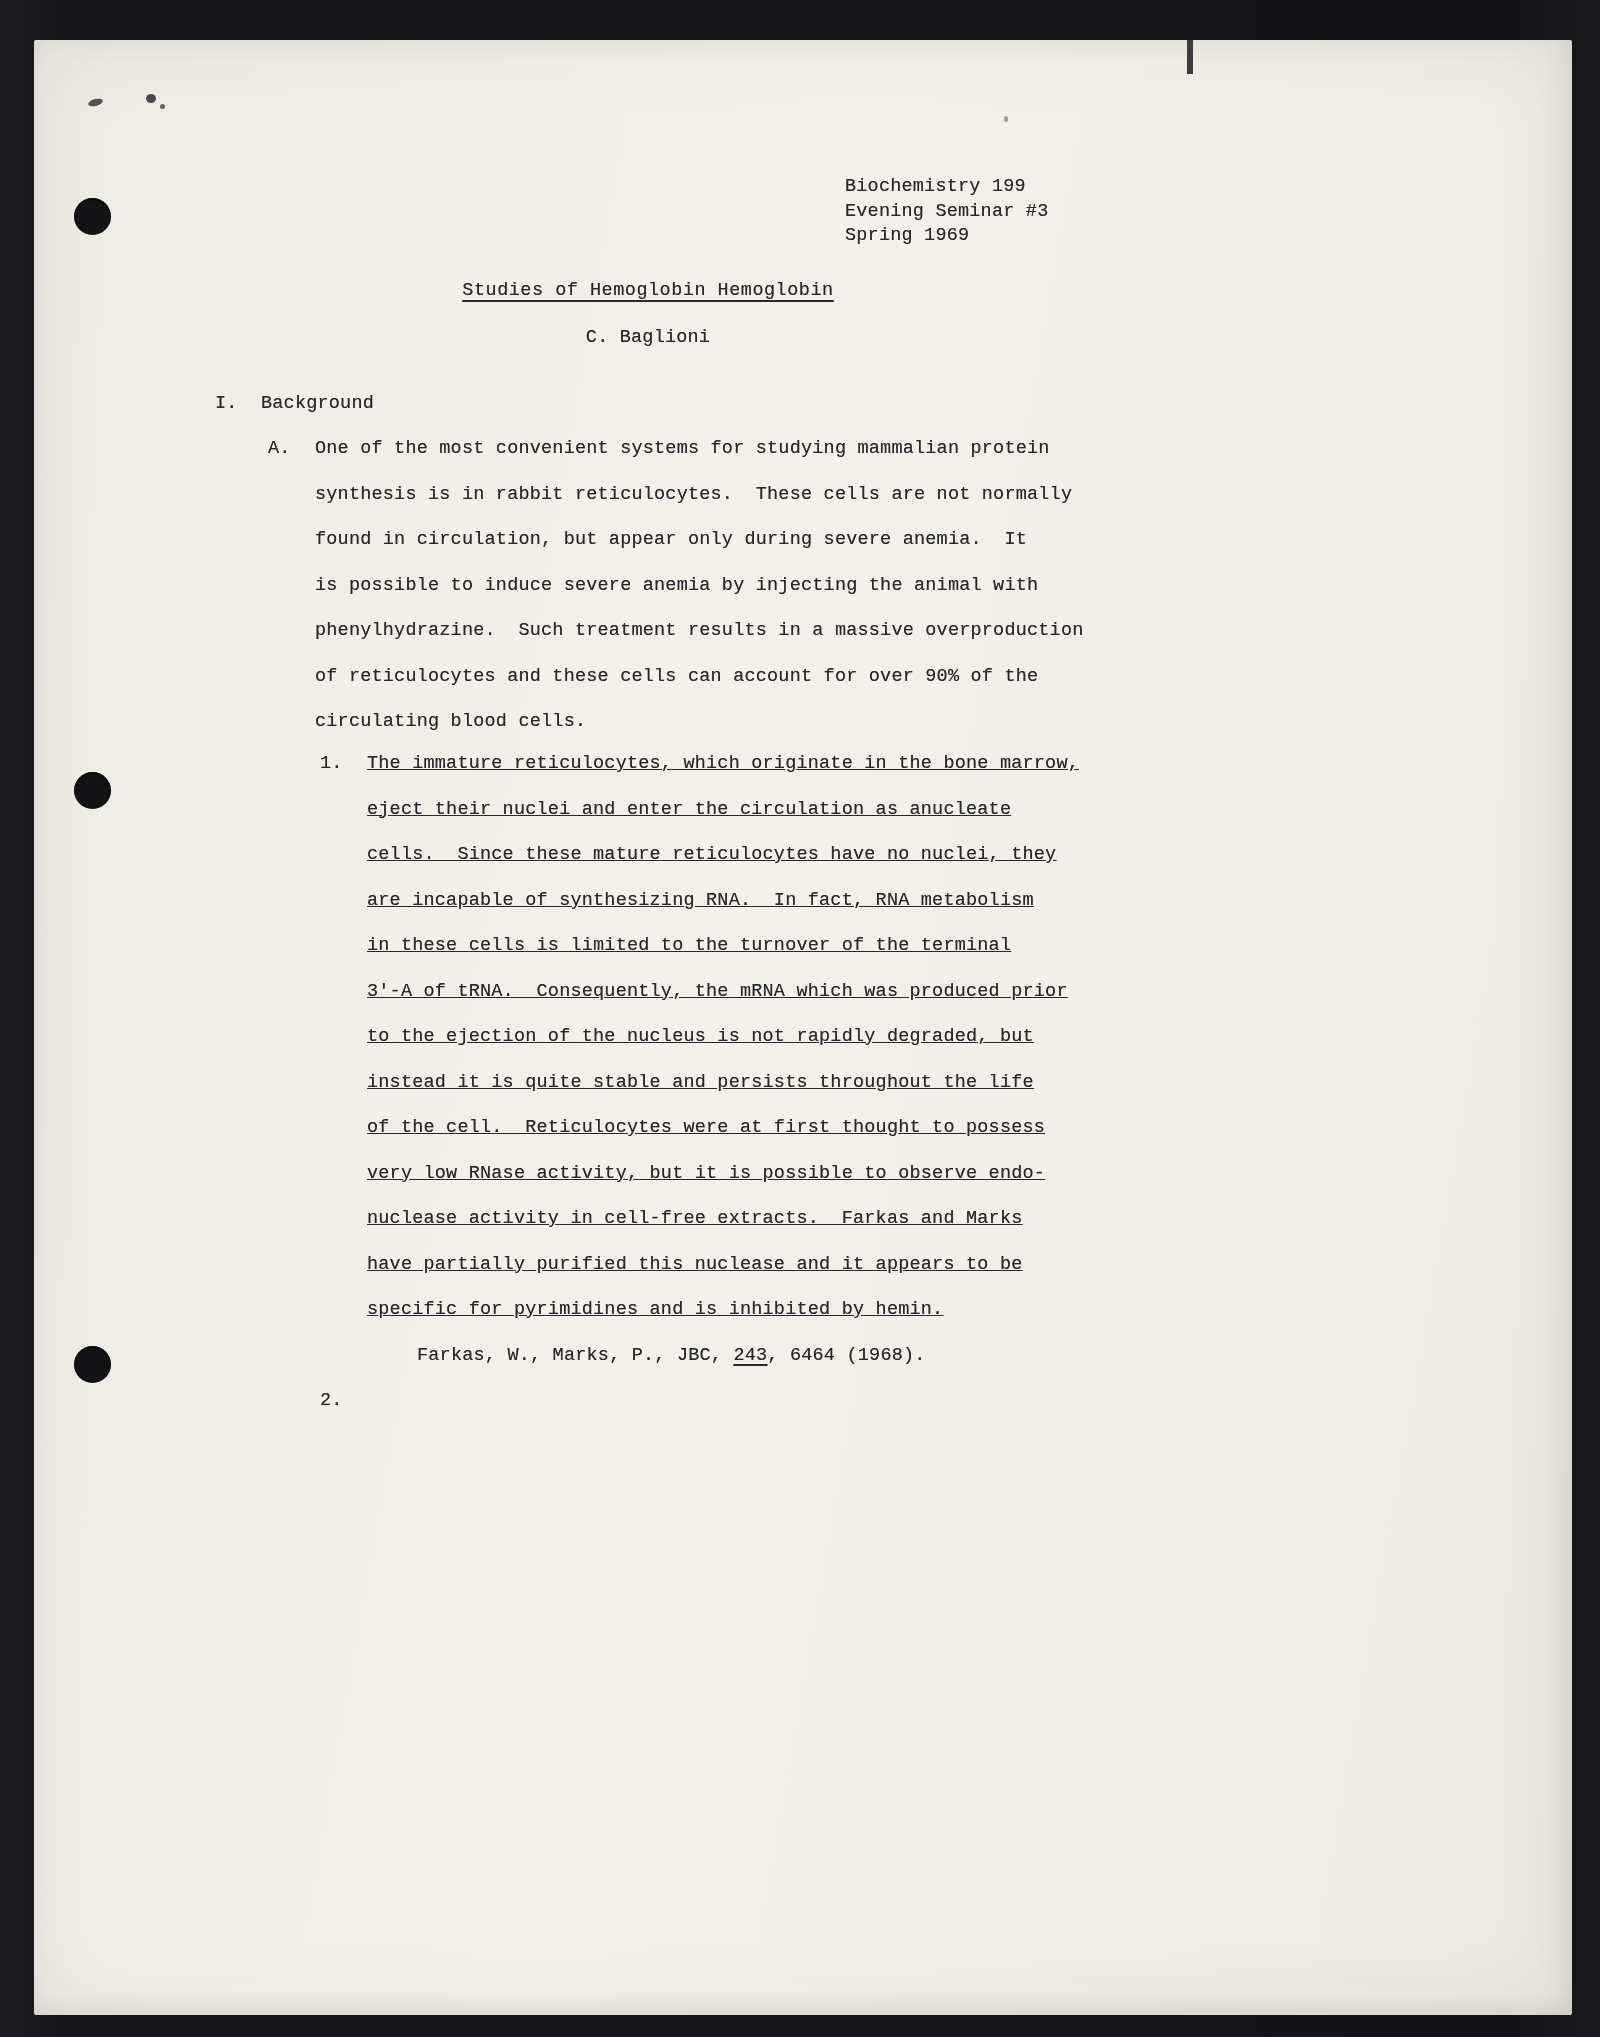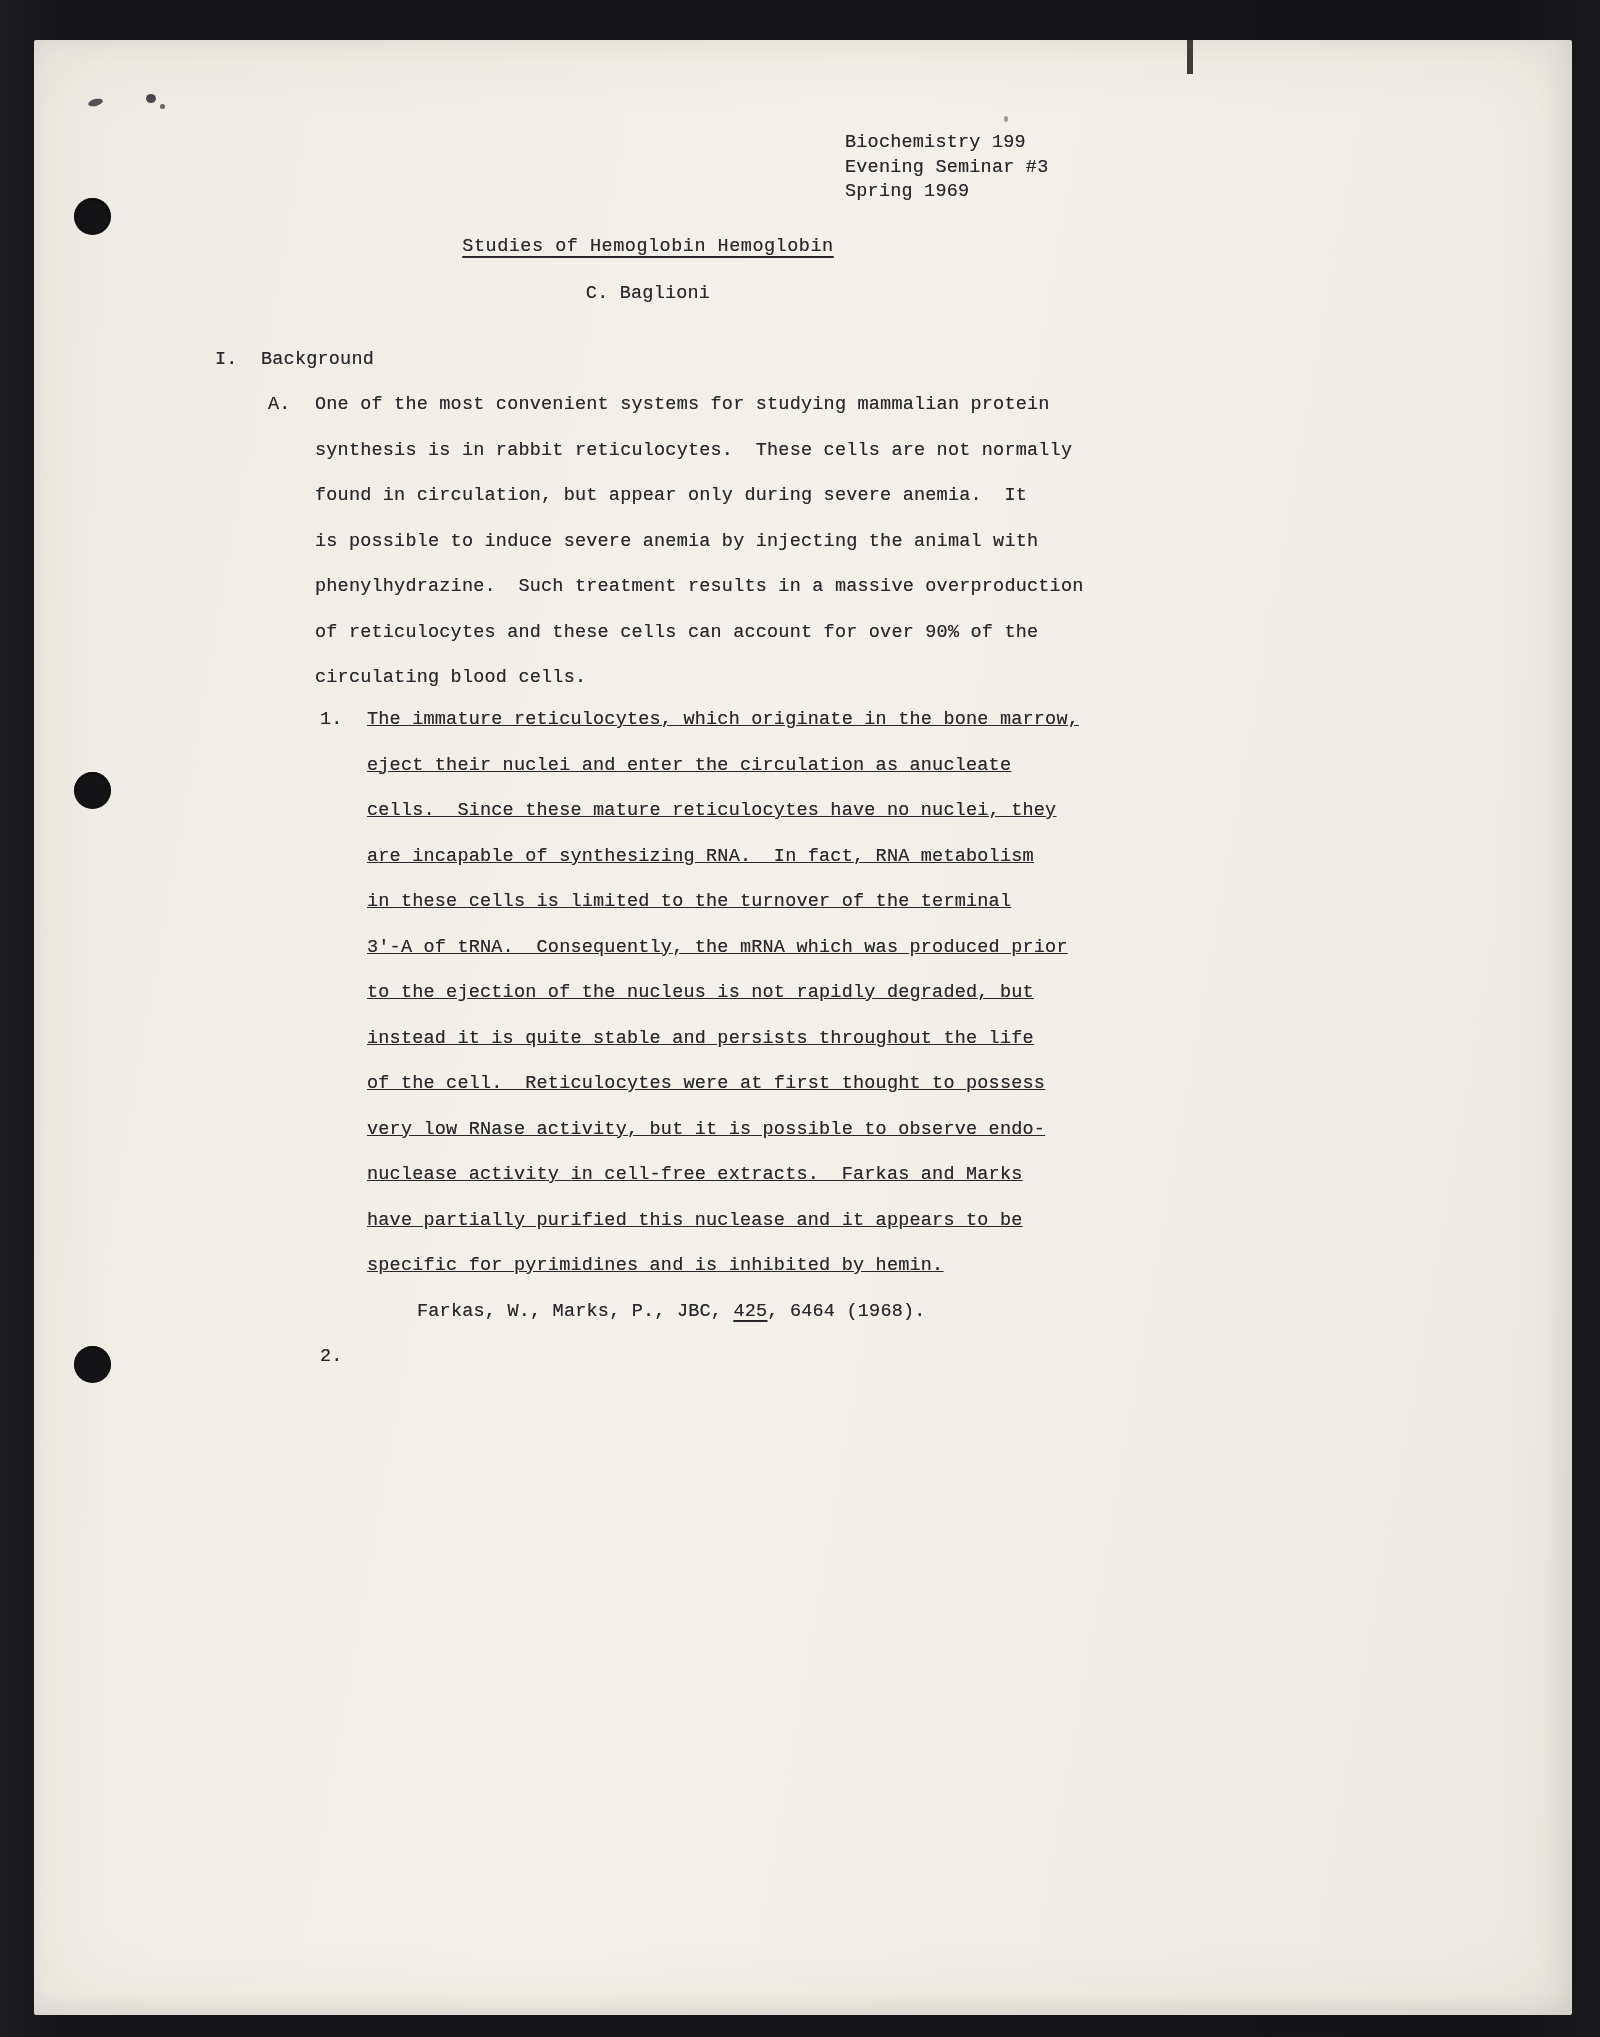--- a/index.html
+++ b/index.html
@@ -20,20 +20,21 @@
   .s1 { left:88px; top:99px; width:15px; height:7px; transform:rotate(-14deg); opacity:.8; }
   .s2 { left:146px; top:94px; width:10px; height:9px; opacity:.85; }
   .s3 { left:160px; top:104px; width:5px; height:5px; opacity:.7; }
   .s4 { left:1004px; top:116px; width:4px; height:6px; opacity:.45; }
   .notch { position:absolute; left:1187px; top:40px; width:6px; height:34px; background:#101012; opacity:.8; }
 
   .typ {
     position:absolute; color:#28282c; font-size:18.5px; letter-spacing:0.2px;
     line-height:45.5px; white-space:pre;
     text-shadow:0 0 0.5px rgba(20,20,25,0.55);
+    margin-top:44px;
   }
   .tline { white-space:pre; }
   .header-block { left:845px; top:131px; line-height:24.5px; }
   .title-line { left:215px; width:866px; top:224px; text-align:center; text-decoration:underline; text-decoration-thickness:2px; text-underline-offset:5px; letter-spacing:0.5px; }
   .author-line { left:215px; width:866px; top:271px; text-align:center; }
   .sec-num   { left:215px; top:337px; }
   .sec-label { left:261px; top:337px; }
   .marker-a  { left:268px; top:382px; }
   .block-a   { left:315px; top:382px; }
   .marker-1  { left:320px; top:697px; }
@@ -66,17 +67,17 @@
 
   <div class="typ sec-num">I.</div>
   <div class="typ sec-label">Background</div>
 
   <div class="typ marker-a">A.</div>
   <div class="typ block-a"><div class="tline">One of the most convenient systems for studying mammalian protein</div><div class="tline">synthesis is in rabbit reticulocytes.  These cells are not normally</div><div class="tline">found in circulation, but appear only during severe anemia.  It</div><div class="tline">is possible to induce severe anemia by injecting the animal with</div><div class="tline">phenylhydrazine.  Such treatment results in a massive overproduction</div><div class="tline">of reticulocytes and these cells can account for over 90% of the</div><div class="tline">circulating blood cells.</div></div>
 
   <div class="typ marker-1">1.</div>
   <div class="typ block-1"><div class="tline">The immature reticulocytes, which originate in the bone marrow,</div><div class="tline">eject their nuclei and enter the circulation as anucleate</div><div class="tline">cells.  Since these mature reticulocytes have no nuclei, they</div><div class="tline">are incapable of synthesizing RNA.  In fact, RNA metabolism</div><div class="tline">in these cells is limited to the turnover of the terminal</div><div class="tline">3'-A of tRNA.  Consequently, the mRNA which was produced prior</div><div class="tline">to the ejection of the nucleus is not rapidly degraded, but</div><div class="tline">instead it is quite stable and persists throughout the life</div><div class="tline">of the cell.  Reticulocytes were at first thought to possess</div><div class="tline">very low RNase activity, but it is possible to observe endo-</div><div class="tline">nuclease activity in cell-free extracts.  Farkas and Marks</div><div class="tline">have partially purified this nuclease and it appears to be</div><div class="tline">specific for pyrimidines and is inhibited by hemin.</div></div>
 
-  <div class="typ reference">Farkas, W., Marks, P., JBC, <u>425</u>, 6464 (1968).</div>
+  <div class="typ reference">Farkas, W., Marks, P., JBC, <u>243</u>, 6464 (1968).</div>
 
   <div class="typ marker-2">2.</div>
   <div class="typ block-2"></div>
 </div>
 
 </body></html>

